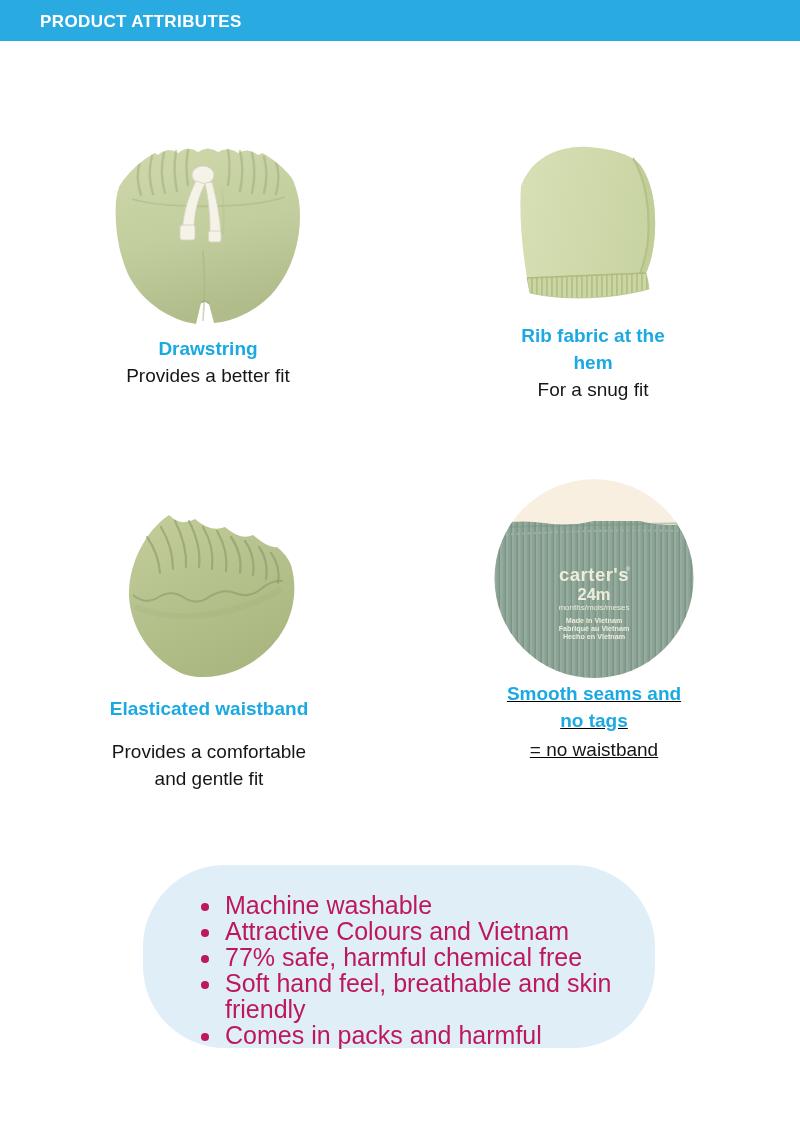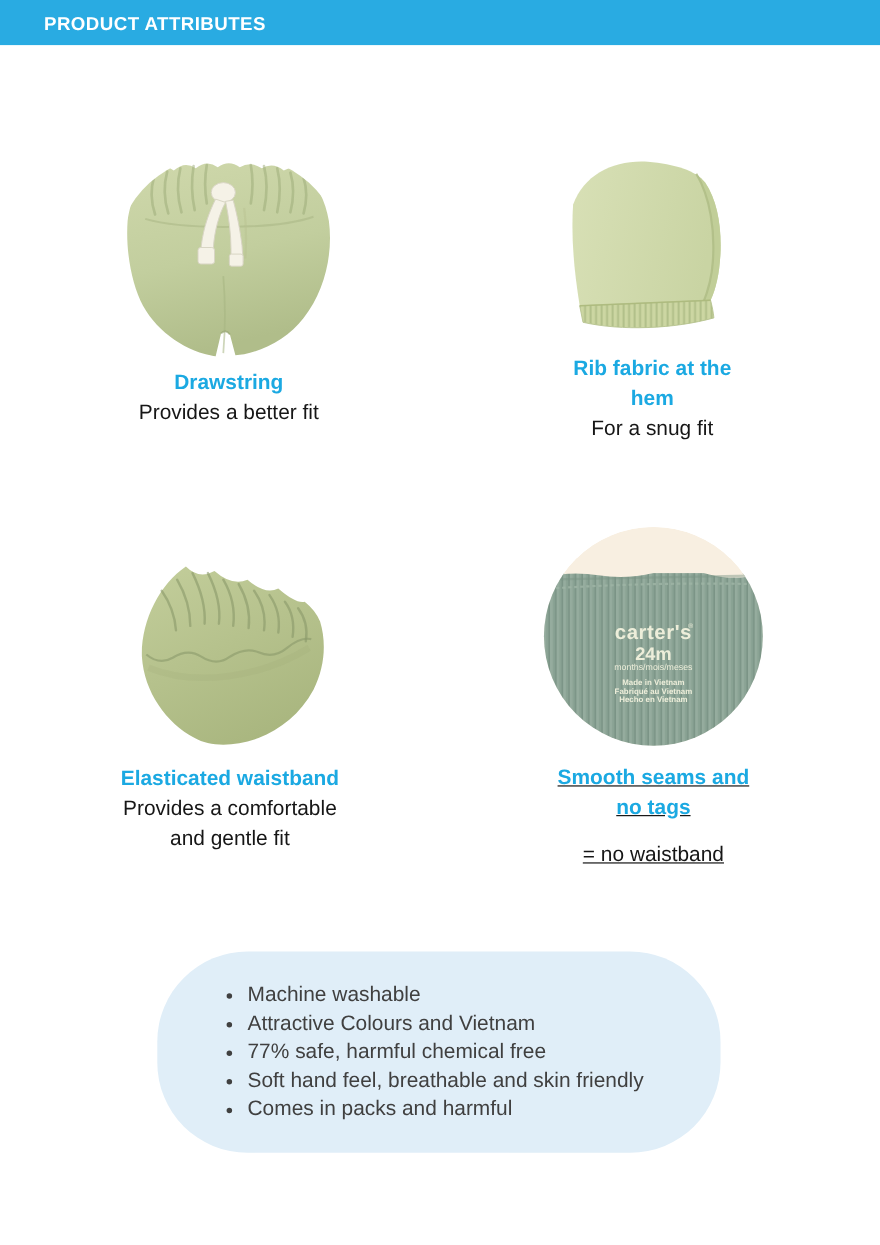--- a/index.html
+++ b/index.html
@@ -12,26 +12,26 @@
   figure.card{position:absolute;width:300px;margin:0;text-align:center;}
   .card .img{display:block;}
   .card .img svg{display:block;margin:0 auto;}
   figcaption .t{color:#1ba9e2;font-weight:bold;font-size:19px;line-height:27px;}
   figcaption .d{color:#161616;font-size:19px;line-height:27px;}
   .card1{left:58px;top:139px;}  .card1 figcaption{margin-top:10px;}
   .card2{left:443px;top:142px;} .card2 figcaption{margin-top:20px;}
   .card3{left:59px;top:503px;}  .card3 figcaption{margin-top:4px;}
   .card4{left:444px;top:479px;text-decoration:underline;} .card4 figcaption{margin-top:2px;}
   .card2 .t{max-width:165px;margin:0 auto;}
-  .card4 .t{max-width:180px;margin:16px auto;}
-  .card3 .d{max-width:214px;margin:0 auto;}
+  .card4 .t{max-width:180px;margin:2px auto;}
+  .card3 .d{max-width:214px;margin:16px auto;}
   .features{position:absolute;left:143px;top:865px;width:512px;height:183px;
             background:#e0eef8;border-radius:82px;}
   .features ul{margin:0;padding:27px 14px 0 80px;list-style:disc;}
-  .features li{font-size:19px;line-height:26px;color:#404040;padding-left:2px;}
+  .features li{font-size:25px;line-height:26px;color:#be185d;padding-left:2px;}
 </style>
 </head>
 <body>
 
 <div class="page">
 
   <header class="topbar">
     <h1>PRODUCT ATTRIBUTES</h1>
   </header>
 

